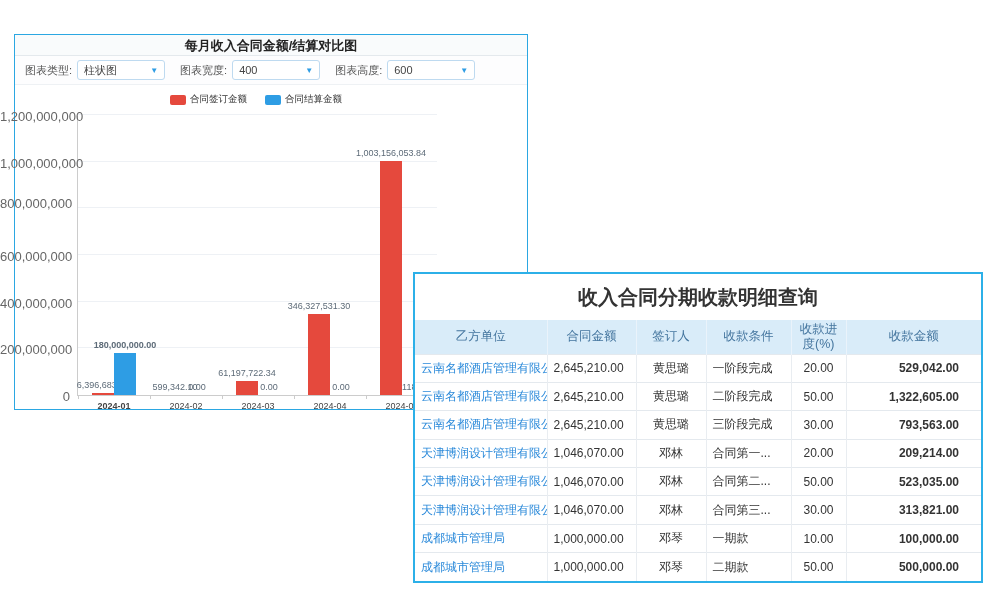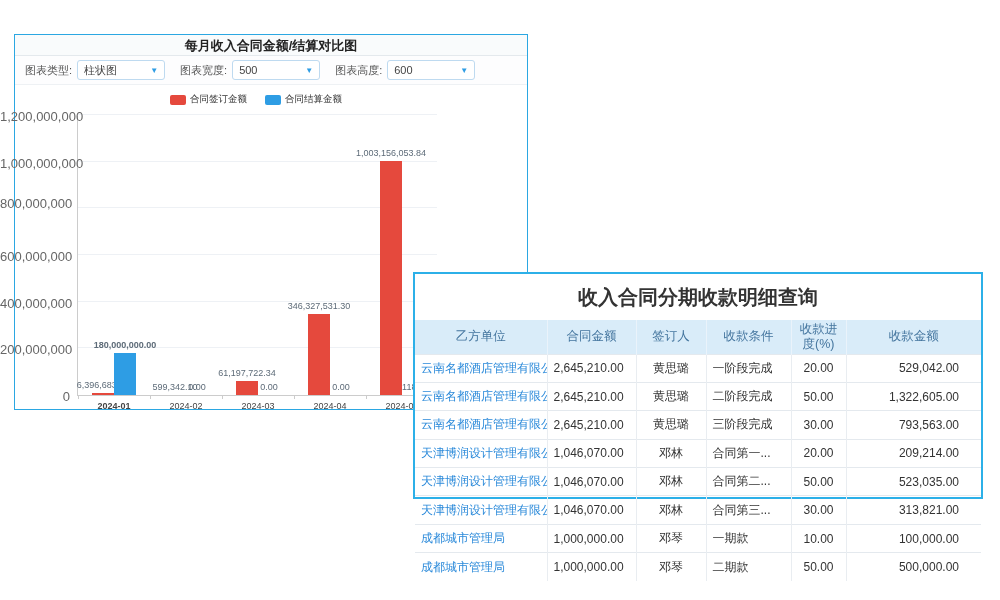--- a/index.html
+++ b/index.html
@@ -33,58 +33,58 @@
             text-align:right; font-size:13px; color:#666;
             transform:translateY(-50%); white-space:nowrap; }
   .xlabel { position:absolute; top:100%; margin-top:6px; font-size:9px; color:#444;
             transform:translateX(-50%); white-space:nowrap; }
   .tick { position:absolute; top:100%; width:1px; height:4px; background:#ccc; }
   .bar { position:absolute; bottom:0; }
   .blabel { position:absolute; font-size:9px; color:#5d6b78; white-space:nowrap;
             transform:translateX(-50%); }
 
   
-  .table-window { left:413px; top:272px; width:570px; height:227px;
+  .table-window { left:413px; top:272px; width:570px; height:311px;
                   border:2px solid #2cb0e8; z-index:10; }
   .tw-title { height:46px; line-height:46px; text-align:center; font-size:20px;
               font-weight:bold; color:#333; background:#fff; }
   table { border-collapse:collapse; table-layout:fixed; width:100%; }
   col.c0{width:132px} col.c1{width:89px} col.c2{width:70px}
   col.c3{width:85px} col.c4{width:55px} col.c5{width:135px}
   thead th { background:#d9ecf9; color:#45769f; font-size:12.5px; font-weight:normal;
              height:34px; text-align:center; line-height:15px; padding:0 4px;
              border-right:1px solid #eaf3fb; }
   thead th:last-child { border-right:none; }
   tbody td { height:28.4px; font-size:12px; color:#333; padding:0 6px;
              border-top:1px solid #e4e9ee; border-right:1px solid #e9edf1;
              overflow:hidden; white-space:nowrap; }
   tbody td:last-child { border-right:none; }
   td.a-left{text-align:left} td.a-right{text-align:right; padding-right:14px}
   td.a-center{text-align:center}
-  td.col-5 { padding-right:22px; }
+  td.col-5 { padding-right:22px;font-weight:bold; }
   .company { color:#2b8ada; cursor:pointer; }
 </style>
 </head>
 <body>
 
 <div class="window chart-window">
   <div class="cw-title">每月收入合同金额/结算对比图</div>
 
   <div class="toolbar">
     <div class="tb-group">
       <span>图表类型:</span>
       <div class="select">
         <span>柱状图</span>
         <span class="caret">▼</span>
       </div>
     </div>
     <div class="tb-group">
       <span>图表宽度:</span>
       <div class="select">
-        <span>500</span>
+        <span>400</span>
         <span class="caret">▼</span>
       </div>
     </div>
     <div class="tb-group">
       <span>图表高度:</span>
       <div class="select">
         <span>600</span>
         <span class="caret">▼</span>
       </div>
     </div>

